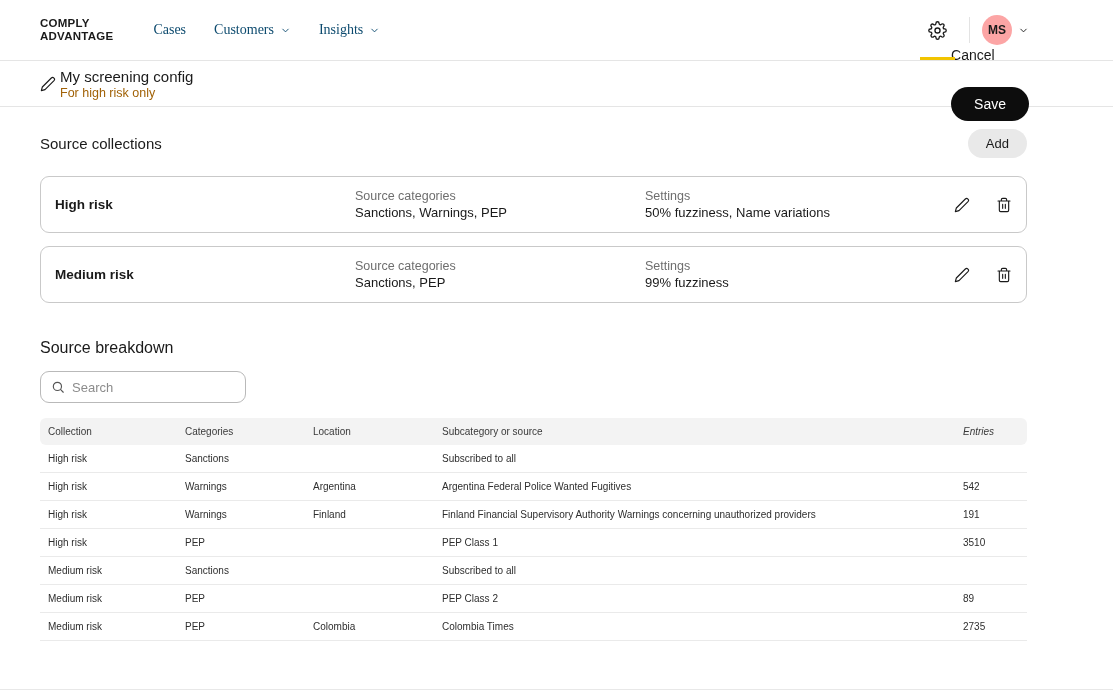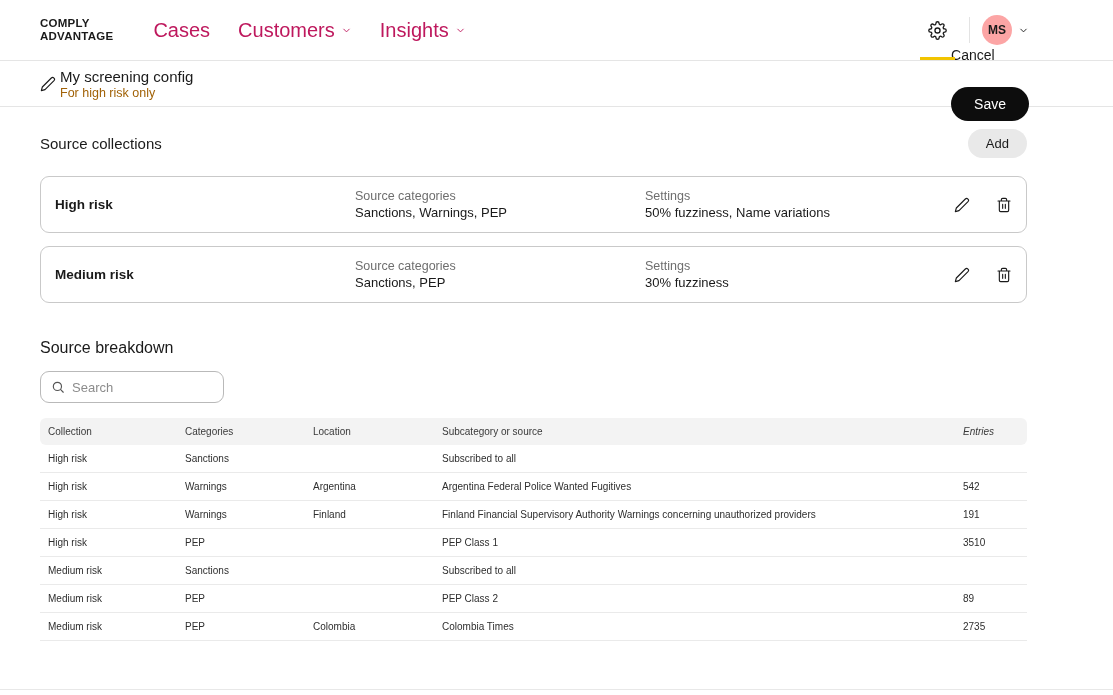--- a/index.html
+++ b/index.html
@@ -7,21 +7,21 @@
     width:1113px; height:695px; background:#ffffff;
     font-family:"Liberation Sans", sans-serif; color:#1a1a1a;
     position:relative; overflow:hidden;
   }
   :root { --accent:#f2c400; }
 
   
   .topnav { display:flex; align-items:center; height:61px; padding:0 84px 0 40px; border-bottom:1px solid #e5e5e5; }
   .logo { display:flex; flex-direction:column; font-weight:800; font-size:11.5px; line-height:1.15; letter-spacing:.25px; cursor:pointer; }
   .nav-items { display:flex; align-items:center; gap:28px; margin-left:40px; }
-  .nav-item { display:flex; align-items:center; gap:6px; font-size:20px; color:#be185d; text-decoration:none; cursor:pointer; }
+  .nav-item { display:flex; align-items:center; gap:6px; font-size:14px; color:#0c4a6e; text-decoration:none; cursor:pointer;font-family:Liberation Serif, serif; }
   .chev { width:11px; height:11px; }
   .nav-right { margin-left:auto; display:flex; align-items:center; height:100%; }
   .gear-btn { position:relative; height:100%; display:flex; align-items:center; padding:0 10px; cursor:pointer; }
   .gear-btn::after { content:""; position:absolute; left:2px; right:2px; bottom:0; height:3px; background:var(--accent); }
   .nav-divider { width:1px; height:26px; background:#e3e3e3; margin:0 12px; }
   .avatar { width:30px; height:30px; border-radius:50%; background:#fca5a5; display:flex; align-items:center; justify-content:center; font-size:12px; font-weight:700; cursor:pointer; }
   .avatar-chev { margin-left:6px; cursor:pointer; }
 
   
   .page-header { display:flex; align-items:center; height:46px; padding:0 84px 0 40px; border-bottom:1px solid #e5e5e5; }
@@ -39,21 +39,21 @@
   .btn-add { background:#e9e9e9; border:none; border-radius:16px; padding:7px 18px; font:400 13px "Liberation Sans", sans-serif; color:#1a1a1a; cursor:pointer; }
 
   .card { display:grid; grid-template-columns:300px 290px 1fr 96px; align-items:center; border:1px solid #c9c9c9; border-radius:9px; height:57px; padding:0 14px; margin-bottom:13px; background:#fff; }
   .card-name { font-size:13.5px; font-weight:700; }
   .kv-label { font-size:12.5px; color:#6e6e6e; }
   .kv-value { font-size:13px; margin-top:2px; color:#1a1a1a; }
   .card-actions { display:flex; justify-content:flex-end; gap:26px; }
   .icon-btn { background:none; border:none; cursor:pointer; color:#1a1a1a; display:flex; align-items:center; }
 
   .breakdown-title { margin-top:36px; font-size:16px; font-weight:400; }
-  .searchbox { margin-top:14px; width:184px; height:32px; border:1px solid #b9b9b9; border-radius:9px; display:flex; align-items:center; padding:0 10px; gap:7px; background:#fff; }
+  .searchbox { margin-top:14px; width:206px; height:32px; border:1px solid #b9b9b9; border-radius:9px; display:flex; align-items:center; padding:0 10px; gap:7px; background:#fff; }
   .searchbox svg { flex:none; color:#555; }
   .searchbox input { border:none; outline:none; flex:1; min-width:0; font:400 13px "Liberation Sans", sans-serif; color:#1a1a1a; background:transparent; }
   .searchbox input::placeholder { color:#8c8c8c; }
 
   table { margin-top:15px; width:100%; border-collapse:collapse; font-size:10px; table-layout:fixed; }
   thead th { background:#f3f3f3; font-weight:400; text-align:left; color:#3a3a3a; padding:8px; overflow:hidden; white-space:nowrap; }
   thead th:first-child { border-radius:6px 0 0 6px; }
   thead th:last-child { border-radius:0 6px 6px 0;font-style:italic; }
   tbody td { padding:8px; border-bottom:1px solid #eaeaea; color:#2e2e2e; overflow:hidden; white-space:nowrap; }
 
@@ -146,21 +146,21 @@
   </div>
 
   <div class="card">
     <div class="card-name">Medium risk</div>
     <div>
       <div class="kv-label">Source categories</div>
       <div class="kv-value">Sanctions, PEP</div>
     </div>
     <div>
       <div class="kv-label">Settings</div>
-      <div class="kv-value">30% fuzziness</div>
+      <div class="kv-value">99% fuzziness</div>
     </div>
     <div class="card-actions">
       <button class="icon-btn">
         <svg class="stroke" width="16" height="16" viewBox="0 0 24 24" stroke-width="1.7">
             <path d="M17 3a2.83 2.83 0 0 1 4 4L7.5 20.5 2 22l1.5-5.5L17 3z"></path>
           </svg>
       </button>
       <button class="icon-btn">
         <svg class="stroke" width="16" height="16" viewBox="0 0 24 24" stroke-width="1.7">
             <path d="M3 6h18M8 6V4a2 2 0 0 1 2-2h4a2 2 0 0 1 2 2v2M19 6v14a2 2 0 0 1-2 2H7a2 2 0 0 1-2-2V6M10 11v6M14 11v6"></path>

